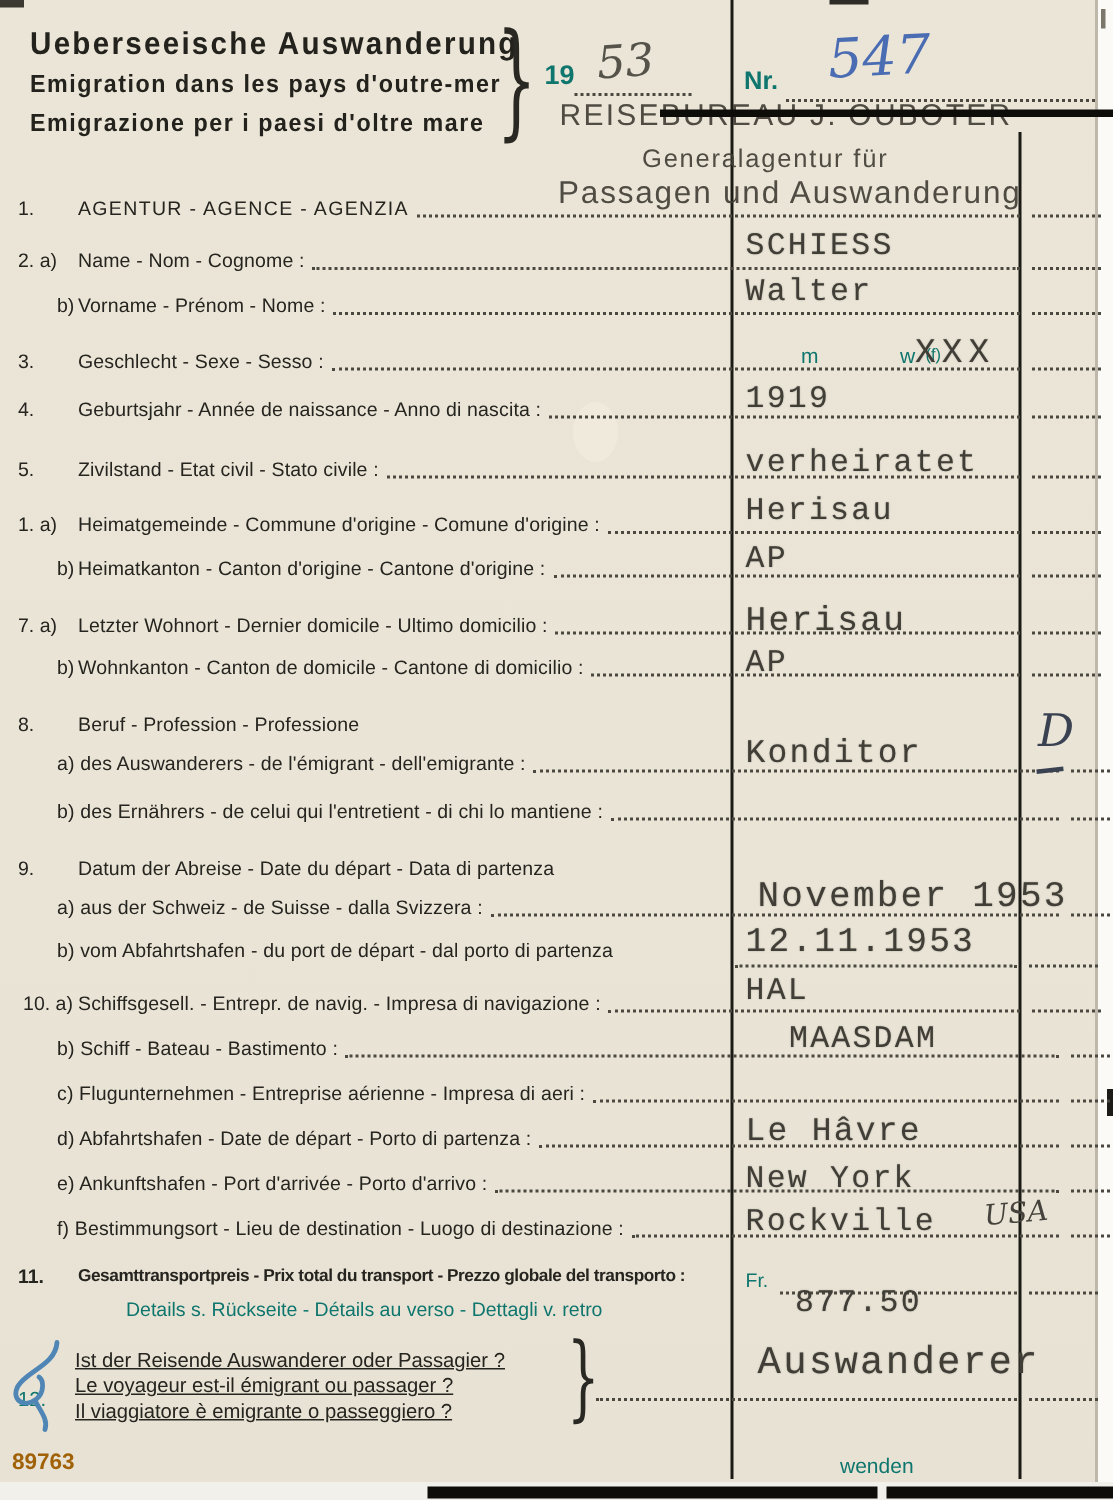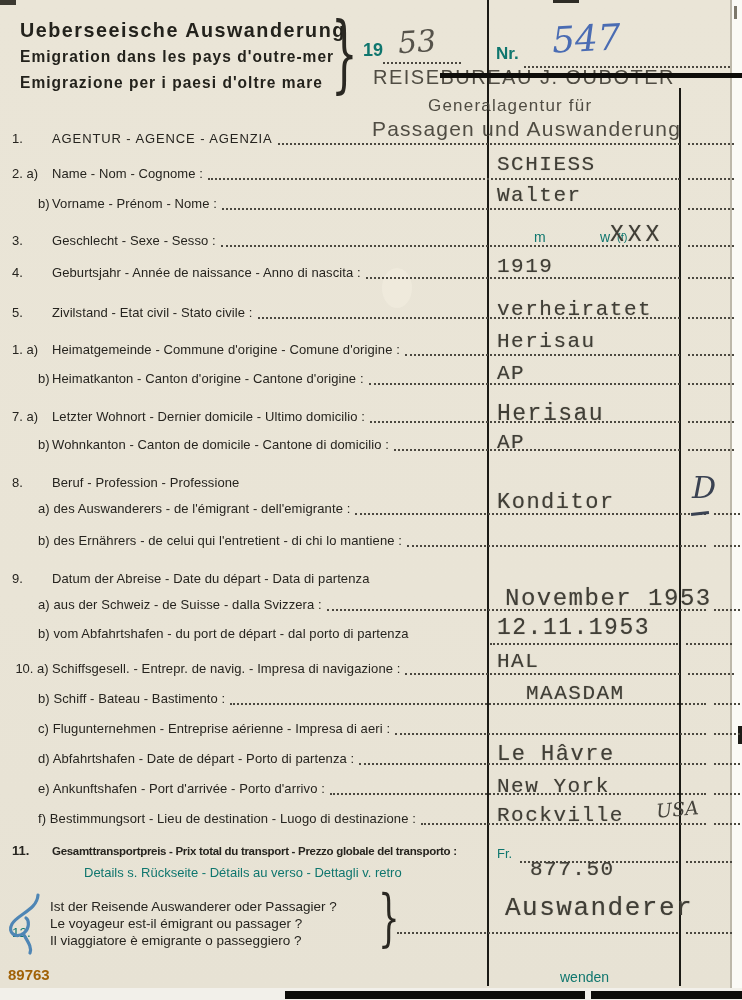--- a/index.html
+++ b/index.html
@@ -40,21 +40,21 @@
   #title-de{top:18px;font-size:21px;letter-spacing:1.6px;}
   #title-fr{top:47px;font-size:16.5px;letter-spacing:1.1px;}
   #title-it{top:73px;font-size:16.5px;letter-spacing:1.1px;}
   .brace{position:absolute;color:#2a2822;font-family:"DejaVu Serif",serif;font-weight:normal;}
   #brace-top{left:331px;top:13px;font-size:84px;line-height:80px;transform:scaleX(.5);transform-origin:left top;}
   #brace-q{left:378px;top:888px;font-size:62px;line-height:60px;transform:scaleX(.55);transform-origin:left top;}
   .printed{position:absolute;color:#0f766e;white-space:nowrap;}
   .hand{position:absolute;font-family:"DejaVu Serif",serif;font-style:italic;white-space:nowrap;}
   .stamp{position:absolute;color:#434037;white-space:nowrap;opacity:.92;}
 
-  .qline{position:absolute;left:50px;font-size:13.5px;color:#26241f;white-space:nowrap;}
+  .qline{position:absolute;left:50px;font-size:13.5px;color:#26241f;white-space:nowrap;text-decoration:underline;}
 </style>
 </head>
 <body>
 
 <div id="page">
   <div id="paper"></div>
   <div id="paper-edge-right"></div>
   <div id="bottom-strip"></div>
   <div class="scanbar" style="left:285px;top:991px;width:300px;height:8px;"></div>
   <div class="scanbar" style="left:591px;top:991px;width:151px;height:8px;"></div>

